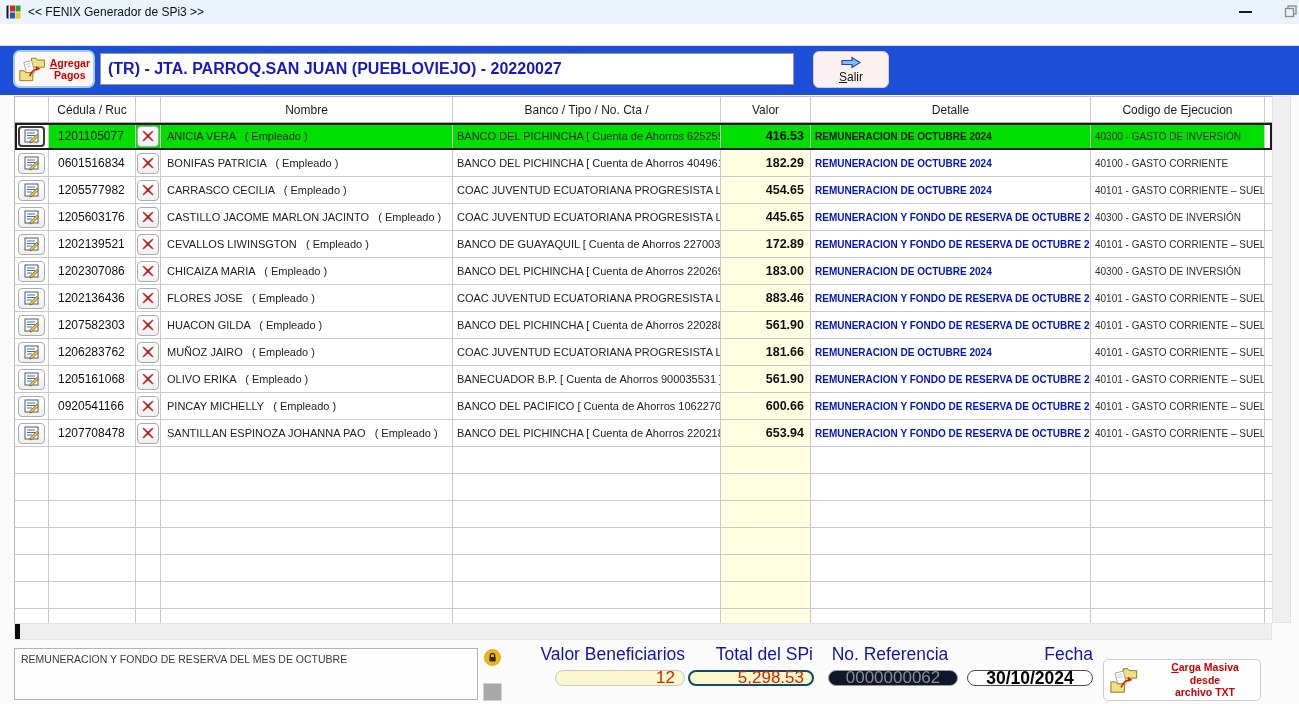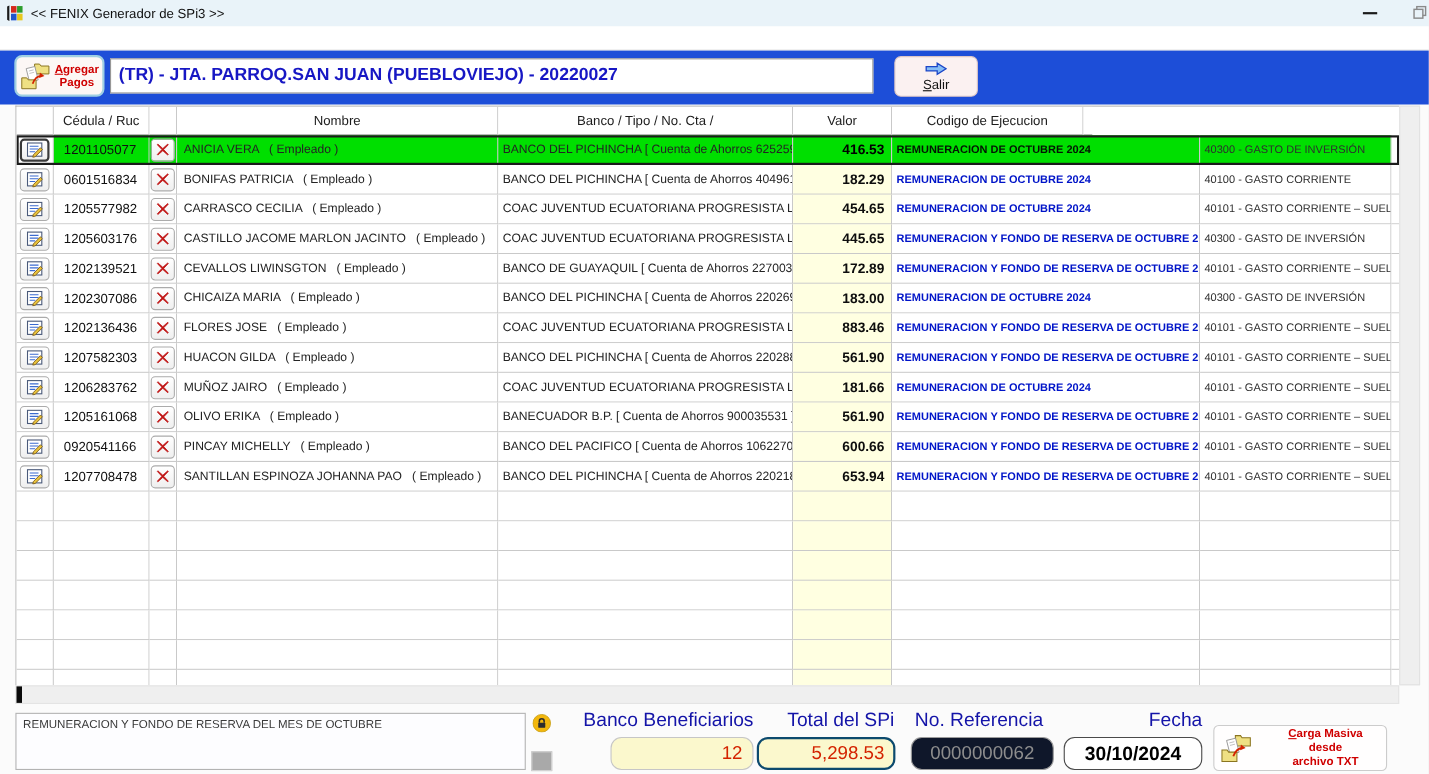--- a/index.html
+++ b/index.html
@@ -71,21 +71,21 @@
            box-sizing:border-box;font-size:10.5px;color:#3a3a3a;padding:4px 6px;overflow:hidden;}
   .lock{position:absolute;left:484px;top:649px;width:17px;height:17px;}
   .gray-sq{position:absolute;left:483px;top:683px;width:19px;height:18px;background:#a9a9a9;border:1px solid #d2d2d2;box-sizing:border-box;}
 
   .sum-label{position:absolute;top:644px;height:23px;font-size:17.5px;color:#1414a8;white-space:nowrap;}
   .lab-ben{left:505px;width:180px;text-align:right;}
   .lab-spi{left:688px;width:125px;text-align:right;}
   .lab-ref{left:820px;width:140px;text-align:center;}
   .lab-fec{left:967px;width:126px;text-align:right;}
 
-  .sum-field{position:absolute;top:670px;height:30px;box-sizing:border-box;display:flex;align-items:center;font-size:17px;border-radius:10px;}
+  .sum-field{position:absolute;top:670px;height:16px;box-sizing:border-box;display:flex;align-items:center;font-size:17px;border-radius:10px;}
   .fld-ben{left:555px;width:130px;background:#fbf8cd;border:1px solid #c6c6c6;justify-content:flex-end;padding-right:9px;color:#d42300;}
   .fld-spi{left:688px;width:126px;background:#fbf8cd;border:2px solid #0c4a6e;justify-content:flex-end;padding-right:8px;color:#d42300;}
   .fld-ref{left:828px;width:130px;background:#0f172a;border:1px solid #9c9c9c;justify-content:center;color:#8d8d8d;}
   .fld-fec{left:967px;width:126px;background:#fff;border:1px solid #4a4a4a;justify-content:center;color:#000;font-weight:bold;font-size:17.5px;}
 
   .btn-carga{position:absolute;left:1103px;top:659px;width:158px;height:42px;background:#fffefe;border:1px solid #cccccc;
       border-radius:5px;display:flex;align-items:center;gap:16px;padding:2px 5px;box-sizing:border-box;cursor:pointer;}
   .btn-carga .lbl{color:#cf0000;font-weight:bold;font-size:10.5px;line-height:1.2;text-align:center;flex:1;}
   u{text-decoration:underline;}
 </style>
@@ -145,20 +145,21 @@
   </div>
 
   <div class="grid">
     <div class="g-row g-header">
       <div class="cell col-edit"></div>
       <div class="cell col-ced">Cédula / Ruc</div>
       <div class="cell col-x"></div>
       <div class="cell col-nom">Nombre</div>
       <div class="cell col-ban">Banco / Tipo / No. Cta /</div>
       <div class="cell col-val">Valor</div>
+      <div class="cell col-det">Detalle</div>
       <div class="cell col-cod">Codigo de Ejecucion</div>
       <div class="cell col-tail"></div>
     </div>
     <div>
         <div class="g-row sel">
           <div class="cell col-edit c-edit"><button class="mini-btn edit"><svg width="16" height="15" viewBox="0 0 16 15">
                 <rect x="1" y="1" width="13" height="12" fill="#fff" stroke="#4a5a7a" stroke-width="1"></rect>
                 <line x1="3" y1="4" x2="11" y2="4" stroke="#3a6ad0" stroke-width="1"></line>
                 <line x1="3" y1="6.5" x2="11" y2="6.5" stroke="#3a6ad0" stroke-width="1"></line>
                 <line x1="3" y1="9" x2="8" y2="9" stroke="#3a6ad0" stroke-width="1"></line>
@@ -473,21 +474,21 @@
     <span>REMUNERACION Y FONDO DE RESERVA DEL MES DE OCTUBRE</span>
   </div>
 
   <svg class="lock" viewBox="0 0 17 17">
     <circle cx="8.5" cy="8.5" r="8" fill="#f3b70c" stroke="#caa21a" stroke-width="0.8"></circle>
     <path d="M6.3 8 V6.6 a2.2 2.2 0 0 1 4.4 0 V8" fill="none" stroke="#2d2d2d" stroke-width="1.4"></path>
     <rect x="5.3" y="8" width="6.4" height="4.6" rx="0.8" fill="#2d2d2d"></rect>
   </svg>
   <div class="gray-sq"></div>
 
-  <div class="sum-label lab-ben">Banco Beneficiarios</div>
+  <div class="sum-label lab-ben">Valor Beneficiarios</div>
   <div class="sum-label lab-spi">Total del SPi</div>
   <div class="sum-label lab-ref">No. Referencia</div>
   <div class="sum-label lab-fec">Fecha</div>
 
   <div class="sum-field fld-ben">12</div>
   <div class="sum-field fld-spi">5,298.53</div>
   <div class="sum-field fld-ref">0000000062</div>
   <div class="sum-field fld-fec">30/10/2024</div>
 
   <div class="btn-carga">

